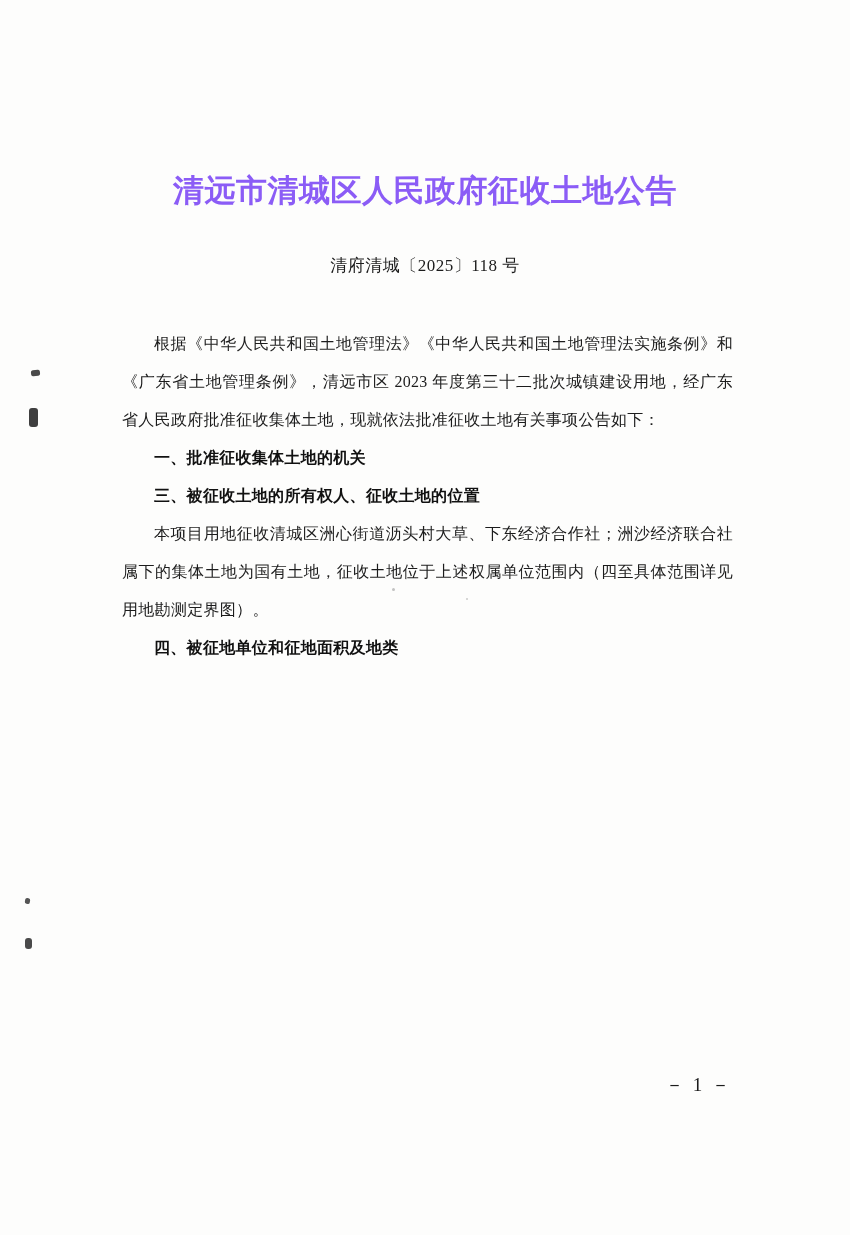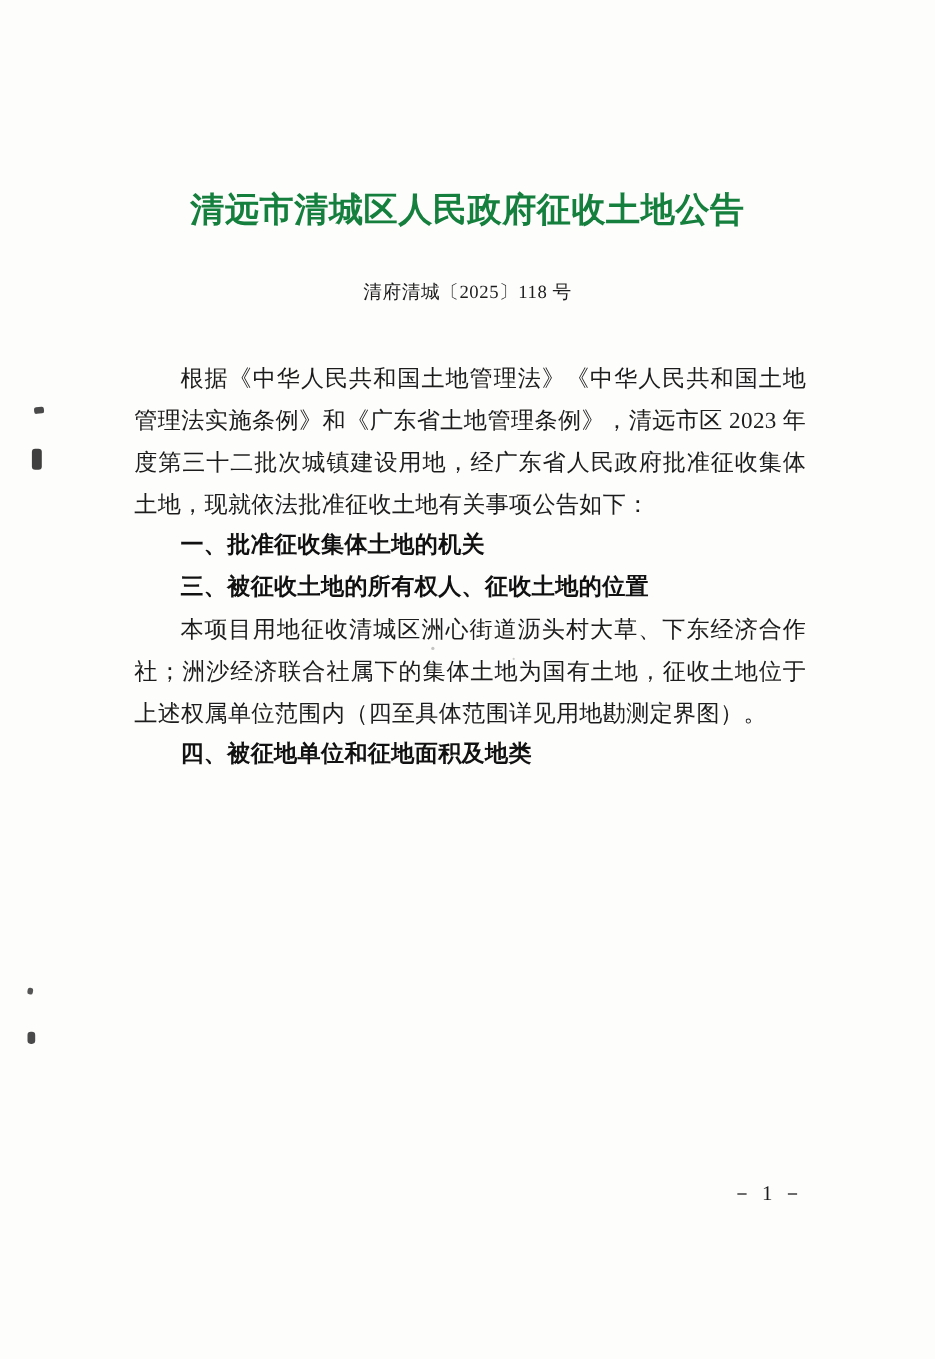--- a/index.html
+++ b/index.html
@@ -21,37 +21,37 @@
   .doc-title {
     position: absolute;
     top: 170px;
     left: 0;
     width: 100%;
     text-align: center;
     font-family: "Liberation Sans", "DejaVu Sans", sans-serif;
     font-weight: 700;
     font-size: 31px;
     letter-spacing: 0.5px;
-    color: #15803d;
+    color: #8b5cf6;
   }
   .doc-number {
     position: absolute;
     top: 254px;
     left: 0;
     width: 100%;
     text-align: center;
     font-size: 17px;
     letter-spacing: 0.5px;
   }
   .doc-body {
     position: absolute;
     top: 325px;
     left: 122px;
     width: 611px;
-    font-size: 21px;
+    font-size: 16px;
     line-height: 38px;
     text-align: justify;
     text-justify: inter-ideograph;
     letter-spacing: 0.3px;
   }
   .doc-body p {
     text-indent: 2em;
     margin: 0;
   }
   .doc-body p.heading {

